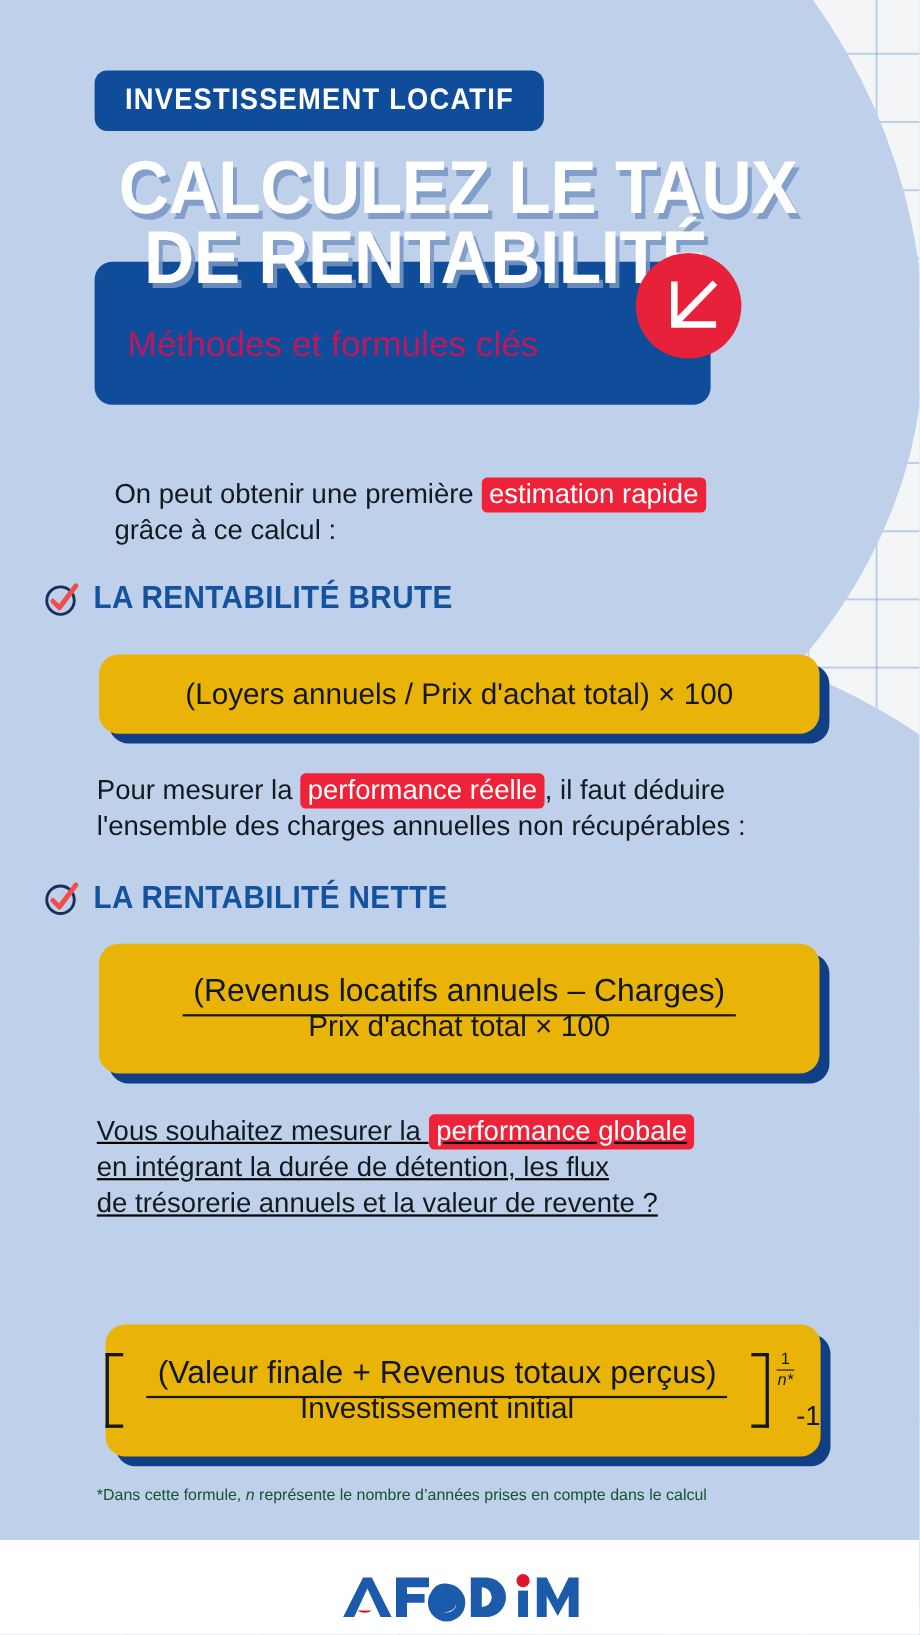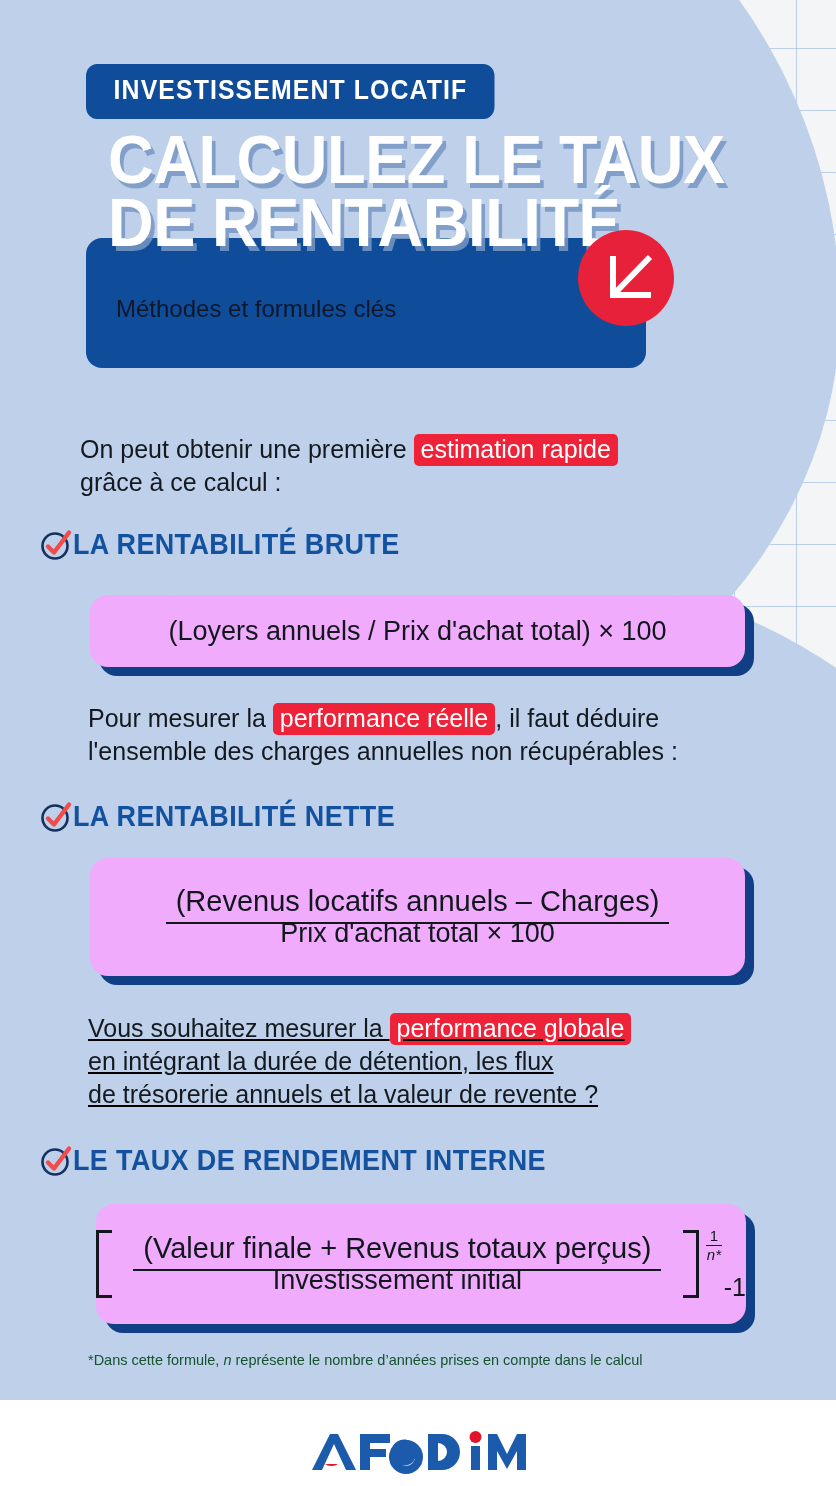--- a/index.html
+++ b/index.html
@@ -59,72 +59,72 @@
     position:absolute;left:86px;top:64px;
     background:#0f4c9a;color:#ffffff;
     border-radius:12px;
     padding:11px 30px 13px 30px;
     font-size:27px;font-weight:bold;letter-spacing:1.2px;
     font-family:"Liberation Sans Narrow","Liberation Sans",sans-serif;
     transform:scaleX(.92);transform-origin:left center;
     white-space:nowrap;
   }
   .title-block{
-    position:absolute;left:108px;top:128px;width:600px;
+    position:absolute;left:108px;top:140px;width:600px;text-align:center;
   }
   .title-line{
     font-family:"Liberation Sans Narrow","Liberation Sans",sans-serif;
     font-weight:bold;
     font-size:68px;
     line-height:.92;
     color:#ffffff;
     letter-spacing:-0.5px;
     text-shadow:4px 5px 0 rgba(120,150,195,.85);
     transform:scaleX(.93);
     transform-origin:left center;
     white-space:nowrap;
   }
   .subtitle-panel{
     position:absolute;left:86px;top:238px;width:560px;height:130px;
     background:#0f4c9a;border-radius:16px;
   }
   .subtitle-text{
     position:absolute;left:116px;top:295px;
-    font-size:24px;color:#0f172a;font-weight:400;
+    font-size:32px;color:#be185d;font-weight:400;
     white-space:nowrap;
   }
   .arrow-circle{
     position:absolute;left:578px;top:230px;width:96px;height:96px;
     border-radius:50%;background:#e8213a;
   }
   .arrow-circle svg{position:absolute;left:0;top:0;}
   p.intro{
     margin:0;
     font-size:25px;color:#14191f;line-height:1.32;
     font-weight:400;
   }
   .hl{
     background:#ee2238;color:#ffffff;border-radius:5px;
     padding:1px 7px 3px 7px;
     box-decoration-break:clone;-webkit-box-decoration-break:clone;
   }
   .block{position:absolute;}
 
   .section-head{
-    position:absolute;display:flex;align-items:center;
+    position:absolute;display:flex;align-items:center;gap:12px;
   }
   .check-icon{width:33px;height:33px;flex:0 0 33px;position:relative;}
   .section-title{
     font-family:"Liberation Sans Narrow","Liberation Sans",sans-serif;
     font-weight:bold;font-size:29px;color:#14529f;letter-spacing:.4px;
     transform:scaleX(.93);transform-origin:left center;white-space:nowrap;
   }
 
   .formula-box{
-    position:absolute;background:#f0abfc;border-radius:18px;
+    position:absolute;background:#eab308;border-radius:18px;
     box-shadow:9px 9px 0 0 #103f86;
     display:flex;align-items:center;justify-content:center;
     color:#12171d;
   }
   .formula-simple{font-size:27px;white-space:nowrap;}
   .frac{display:inline-block;text-align:center;}
   .frac .num{font-size:29px;padding:0 10px 5px 10px;border-bottom:2.5px solid #12171d;white-space:nowrap;}
   .frac .den{font-size:27px;padding-top:5px;white-space:nowrap;}
 
   
@@ -180,21 +180,21 @@
     <div class="subtitle-text">Méthodes et formules clés</div>
 
     <div class="arrow-circle">
       <svg width="96" height="96" viewBox="0 0 96 96">
         <path d="M35 26 L35 65 L73 65" fill="none" stroke="#ffffff" stroke-width="6"></path>
         <path d="M72 27 L36 64" fill="none" stroke="#ffffff" stroke-width="6"></path>
       </svg>
     </div>
   </div>
 
-  <div class="block" style="left:80px;top:433px;width:660px;">
+  <div class="block" style="left:104px;top:433px;width:660px;">
     <p class="intro">
       <span>On peut obtenir une première </span><span class="hl">estimation rapide</span><br>
       <span>grâce à ce calcul :</span>
     </p>
   </div>
 
   <div class="section-head" style="left:40px;top:528px;">
     <span class="check-icon">
       <svg width="33" height="33" viewBox="0 0 33 33">
         <circle cx="15" cy="18" r="12.5" fill="none" stroke="#14315e" stroke-width="2.6"></circle>
@@ -233,29 +233,20 @@
   </div>
 
   <div class="block" style="left:88px;top:1012px;width:690px;text-decoration:underline;">
     <p class="intro">
       <span>Vous souhaitez mesurer la </span><span class="hl">performance globale</span><br>
       <span>en intégrant la durée de détention, les flux</span><br>
       <span>de trésorerie annuels et la valeur de revente ?</span>
     </p>
   </div>
 
-  <div class="section-head" style="left:40px;top:1144px;">
-    <span class="check-icon">
-      <svg width="33" height="33" viewBox="0 0 33 33">
-        <circle cx="15" cy="18" r="12.5" fill="none" stroke="#14315e" stroke-width="2.6"></circle>
-        <path d="M8 18.5 L14 24.5 L29 4.5" fill="none" stroke="#f14b4b" stroke-width="4.4" stroke-linecap="round" stroke-linejoin="round"></path>
-      </svg>
-    </span>
-    <span class="section-title">LE TAUX DE RENDEMENT INTERNE</span>
-  </div>
 
   <div class="formula-box" style="left:96px;top:1204px;width:650px;height:120px;">
     <div class="tri-row">
       <span class="bracket l"></span>
       <span class="frac">
         <span class="num">(Valeur finale + Revenus totaux perçus)</span>
         <span class="den">Investissement initial</span>
       </span>
       <span class="bracket r"></span>
       <span class="tri-exp">

